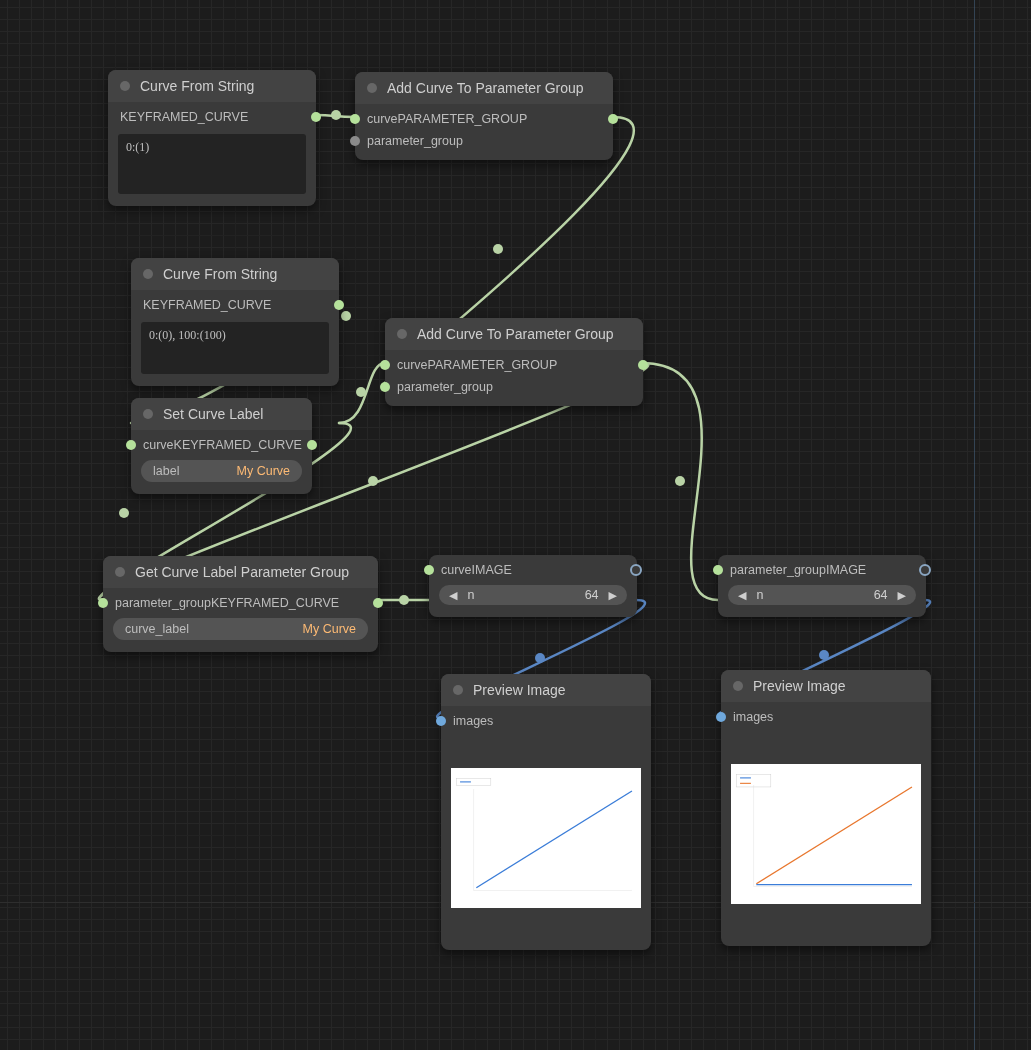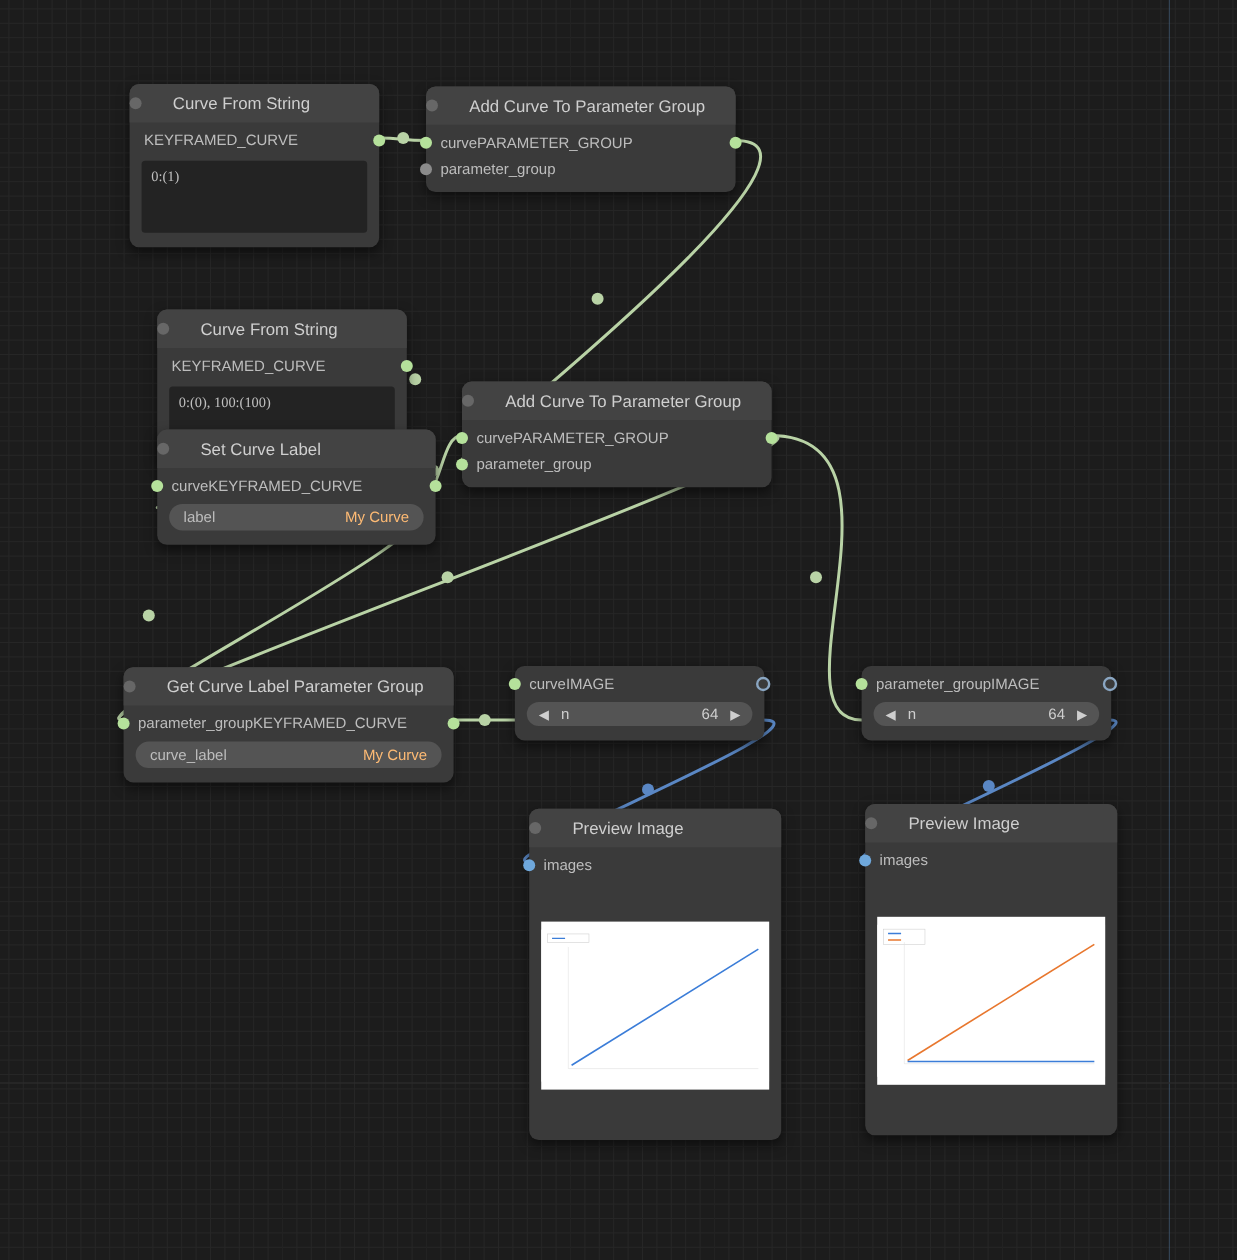--- a/index.html
+++ b/index.html
@@ -9,21 +9,21 @@
     linear-gradient(90deg,#222 1px,transparent 1px),
     linear-gradient(#262626 1px,transparent 1px),
     linear-gradient(90deg,#262626 1px,transparent 1px);
   background-size:120px 120px,120px 120px,12px 12px,12px 12px;
   background-position:-5px -5px,-5px -5px,-5px -5px,-5px -5px;
 }
 .vline{position:absolute;top:0;bottom:0;left:974px;width:1px;background:#4a6a8a;opacity:.5}
 .hline{position:absolute;left:0;right:0;top:902px;height:1px;background:#2e2e2e}
 svg.edges{position:absolute;inset:0;width:1031px;height:1050px;pointer-events:none}
 .node{position:absolute;background:#3a3a3a;border-radius:8px;box-shadow:0 4px 10px rgba(0,0,0,.5)}
-.node-hd{display:flex;align-items:center;gap:26px;padding:8px 12px 8px 0;background:#434343;border-radius:8px 8px 0 0;color:#cfcfcf;font-size:14px}
+.node-hd{display:flex;align-items:center;gap:10px;padding:8px 12px 8px 12px;background:#434343;border-radius:8px 8px 0 0;color:#cfcfcf;font-size:14px}
 .node-bullet{width:10px;height:10px;border-radius:50%;background:#676767;flex:0 0 auto}
 .node-row{display:flex;align-items:center;justify-content:flex-start;padding:4px 12px;position:relative;font-size:12.5px;color:#bdbdbd}
 .node-body{padding:4px 0 8px}
 .row-left{display:flex;align-items:center;gap:6px}
 .row-right{display:flex;align-items:center;gap:6px}
 .sock{width:10px;height:10px;border-radius:50%;position:absolute;top:50%;transform:translateY(-50%)}
 .sock.in{left:-5px}
 .sock.out{right:-5px}
 .sock.green{background:#b5e19b}
 .sock.grey{background:#8b8b8b}
@@ -131,21 +131,21 @@
   <div class="node-body">
     <div class="node-row">
       <span></span>
       <span class="txt-out">KEYFRAMED_CURVE</span>
       <span class="sock out green"></span>
     </div>
     <div class="codebox small">0:(0), 100:(100)</div>
   </div>
 </div>
 
-<div class="node" style="left:131px;top:358px;width:232px">
+<div class="node" style="left:131px;top:398px;width:181px">
   <div class="node-hd">
     <span class="node-bullet"></span>
     <span>Set Curve Label</span>
   </div>
   <div class="node-body">
     <div class="node-row">
       <span class="sock in green"></span>
       <span class="row-left">curve</span>
       <span class="row-right txt-out">KEYFRAMED_CURVE</span>
       <span class="sock out green"></span>

